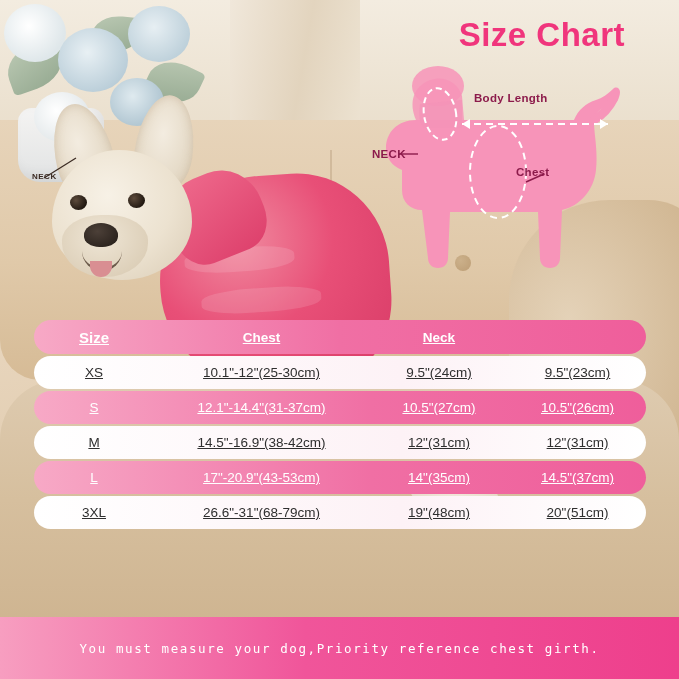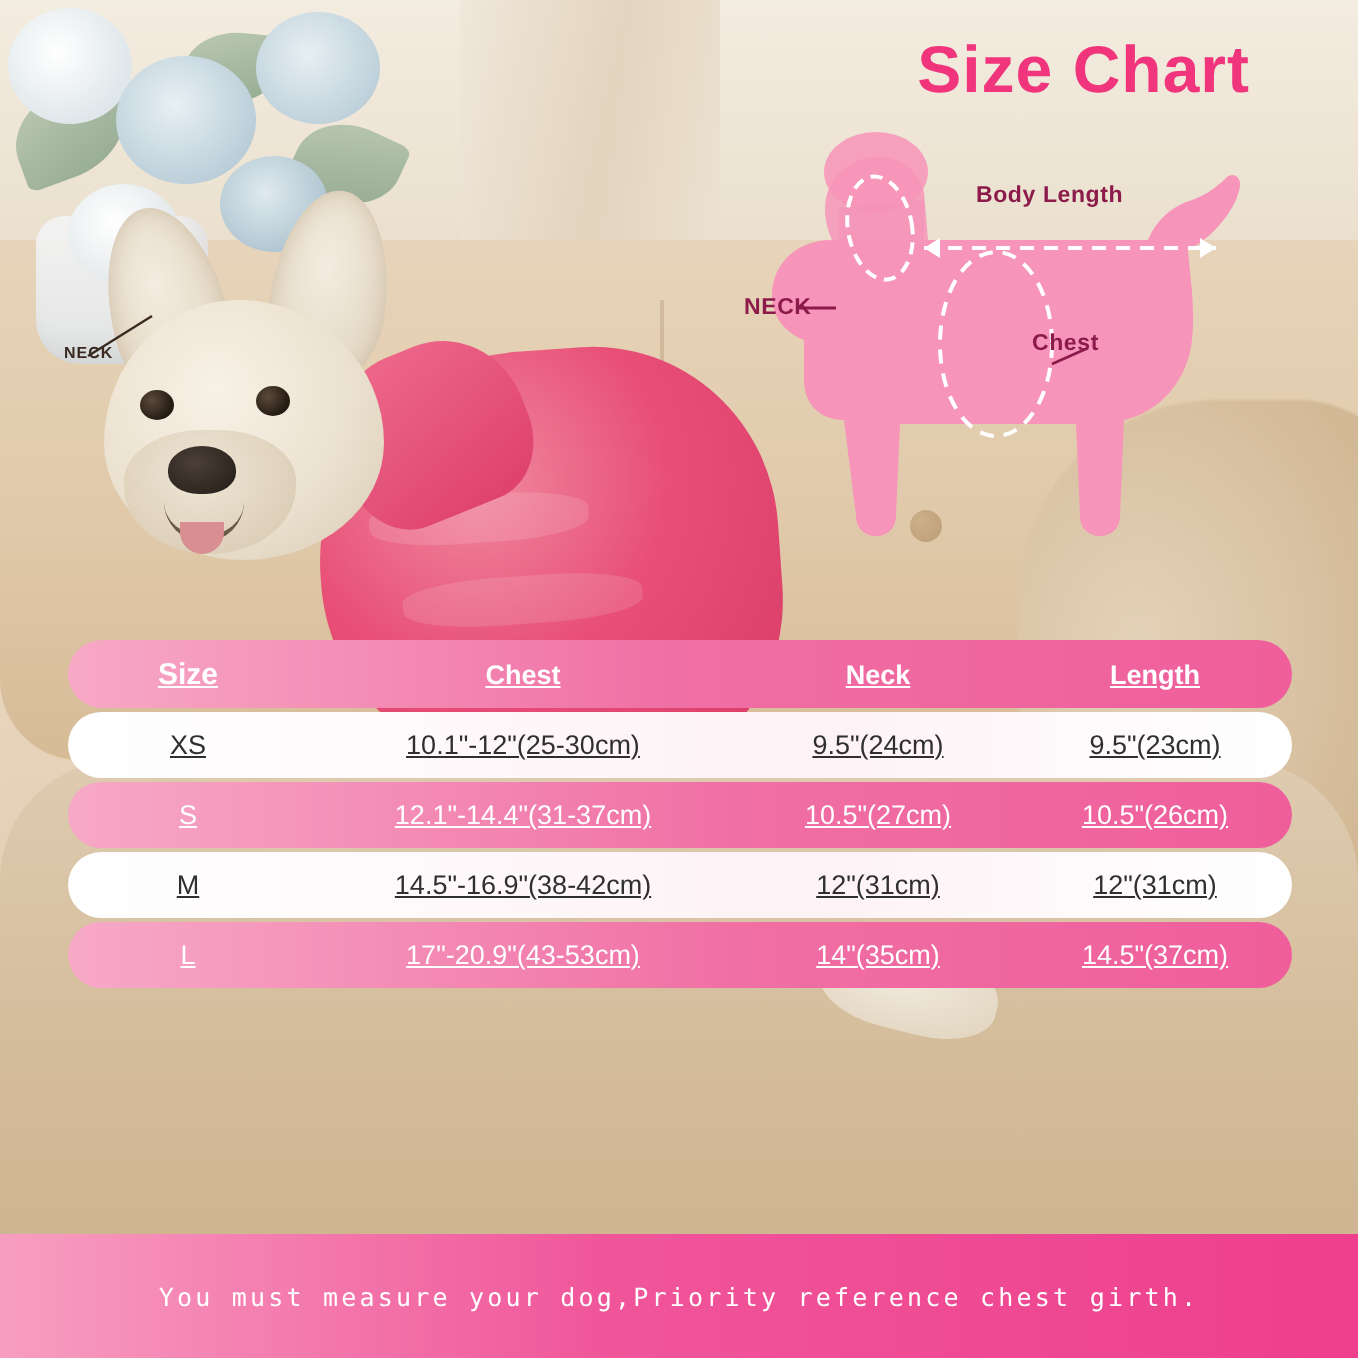--- a/index.html
+++ b/index.html
@@ -275,32 +275,31 @@
       <path d="M104,62 L112,57 L112,67 Z" fill="#ffffff"></path>
       <path d="M250,62 L242,57 L242,67 Z" fill="#ffffff"></path>
 
       <ellipse cx="140" cy="110" rx="28" ry="46" fill="none" stroke="#ffffff" stroke-width="2" stroke-dasharray="7,5"></ellipse>
 
       <ellipse cx="82" cy="52" rx="16" ry="26" fill="none" stroke="#ffffff" stroke-width="2" stroke-dasharray="6,4" transform="rotate(-10 82 52)"></ellipse>
 
       <line x1="60" y1="92" x2="40" y2="92" stroke="#8c1b4b" stroke-width="1.4"></line>
       <line x1="168" y1="120" x2="186" y2="112" stroke="#8c1b4b" stroke-width="1.4"></line>
     </svg>
-    <div class="measure-label" style="left:130px; top:30px;">Body Length</div>
+    <div class="measure-label" style="left:116px; top:30px;">Body Length</div>
     <div class="measure-label" style="left:14px; top:86px;">NECK</div>
     <div class="measure-label" style="left:158px; top:104px;">Chest</div>
   </div>
 
   <div class="table">
 
     <div class="row header">
       <div class="cell c-size">Size</div>
       <div class="cell c-chest">Chest</div>
       <div class="cell c-neck">Neck</div>
-      <div class="cell c-len">Length</div>
     </div>
 
     <div class="row odd">
       <div class="cell c-size">XS</div>
       <div class="cell c-chest">10.1"-12"(25-30cm)</div>
       <div class="cell c-neck">9.5"(24cm)</div>
       <div class="cell c-len">9.5"(23cm)</div>
     </div>
 
     <div class="row even">
@@ -319,20 +318,26 @@
 
     <div class="row even">
       <div class="cell c-size">L</div>
       <div class="cell c-chest">17"-20.9"(43-53cm)</div>
       <div class="cell c-neck">14"(35cm)</div>
       <div class="cell c-len">14.5"(37cm)</div>
     </div>
 
 
 
+    <div class="row odd">
+      <div class="cell c-size">3XL</div>
+      <div class="cell c-chest">26.6"-31"(68-79cm)</div>
+      <div class="cell c-neck">19"(48cm)</div>
+      <div class="cell c-len">20"(51cm)</div>
+    </div>
 
   </div>
 
   <div class="footer">
     <div>You must measure your dog,Priority reference chest girth.</div>
   </div>
 
 </div>
 
 </body></html>

